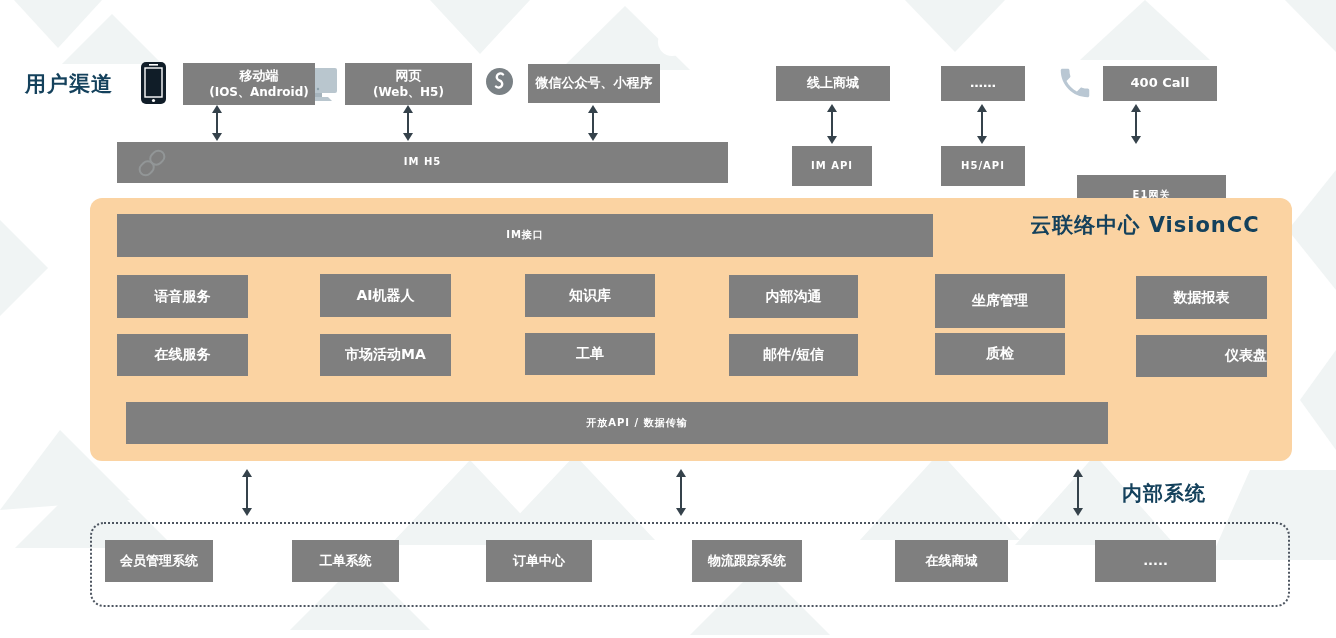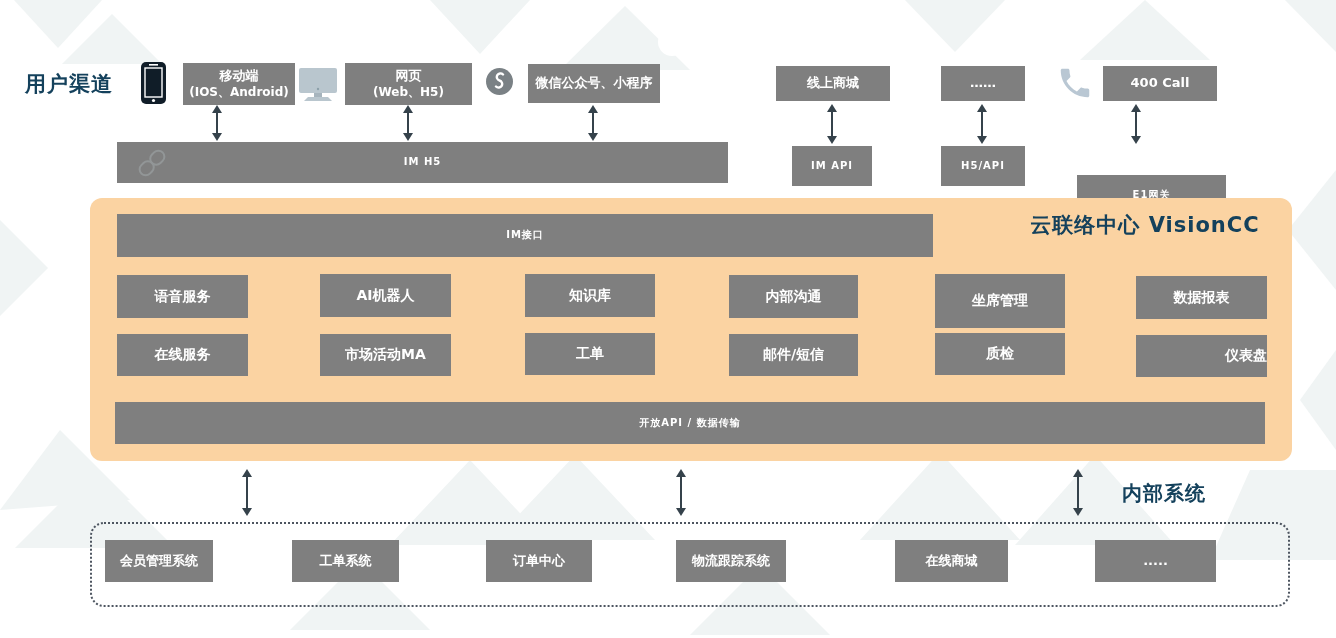--- a/index.html
+++ b/index.html
@@ -108,21 +108,21 @@
     <div class="linkcircle" style="left:486px;top:68px;">
       <svg width="17" height="19" viewBox="0 0 17 19">
         <path d="M5 14.5 a3.6 3.6 0 1 0 3.5 -6 a3.6 3.6 0 1 1 3.5 -6" stroke="#ffffff" stroke-width="2.4" fill="none" stroke-linecap="round"></path>
       </svg>
     </div>
 
     <svg class="icon" style="left:1056px;top:64px;" width="38" height="38" viewBox="0 0 24 24">
       <path fill="#b9c7d3" d="M6.62 10.79c1.44 2.83 3.76 5.14 6.59 6.59l2.2-2.2c.27-.27.67-.36 1.02-.24 1.12.37 2.33.57 3.57.57.55 0 1 .45 1 1V20c0 .55-.45 1-1 1-9.39 0-17-7.61-17-17 0-.55.45-1 1-1h3.5c.55 0 1 .45 1 1 0 1.25.2 2.45.57 3.57.11.35.03.74-.25 1.02l-2.2 2.2z"></path>
     </svg>
 
-    <div class="gbox" style="left:183px;top:63px;width:112px;height:42px;">
+    <div class="gbox" style="left:183px;top:63px;width:112px;height:42px;padding-left:20px;">
       <span class="l1">移动端</span>
       <span class="l2">(IOS、Android)</span>
     </div>
     <div class="gbox" style="left:345px;top:63px;width:127px;height:42px;">
       <span class="l1">网页</span>
       <span class="l2">(Web、H5)</span>
     </div>
     <div class="gbox small" style="left:528px;top:64px;width:132px;height:39px;">
       <span>微信公众号、小程序</span>
     </div>
@@ -224,21 +224,21 @@
     <div class="gbox" style="left:729px;top:334px;width:129px;height:42px;font-size:14px;">
       <span>邮件/短信</span>
     </div>
     <div class="gbox" style="left:935px;top:333px;width:130px;height:42px;font-size:14px;">
       <span>质检</span>
     </div>
     <div class="gbox" style="left:1136px;top:335px;width:131px;height:42px;font-size:14px;align-items:flex-end;">
       <span>仪表盘</span>
     </div>
 
-    <div class="gbox bar" style="left:115px;top:402px;width:1150px;height:42px;">
+    <div class="gbox bar" style="left:126px;top:402px;width:942px;height:42px;padding-left:40px;">
       <span>开放API / 数据传输</span>
     </div>
 
     <div class="varrow" style="left:240px;top:469px;height:47px;">
         <span class="ht"></span>
         <span class="vline"></span>
         <span class="hb"></span>
       </div>
     <div class="varrow" style="left:674px;top:469px;height:47px;">
         <span class="ht"></span>
@@ -255,21 +255,21 @@
 
     <div class="gbox small" style="left:105px;top:540px;width:108px;height:42px;">
       <span>会员管理系统</span>
     </div>
     <div class="gbox small" style="left:292px;top:540px;width:107px;height:42px;">
       <span>工单系统</span>
     </div>
     <div class="gbox small" style="left:486px;top:540px;width:106px;height:42px;">
       <span>订单中心</span>
     </div>
-    <div class="gbox small" style="left:676px;top:540px;width:110px;height:42px;">
+    <div class="gbox small" style="left:692px;top:540px;width:110px;height:42px;">
       <span>物流跟踪系统</span>
     </div>
     <div class="gbox small" style="left:895px;top:540px;width:113px;height:42px;">
       <span>在线商城</span>
     </div>
     <div class="gbox small" style="left:1095px;top:540px;width:121px;height:42px;">
       <span>.....</span>
     </div>
 
   </div>

